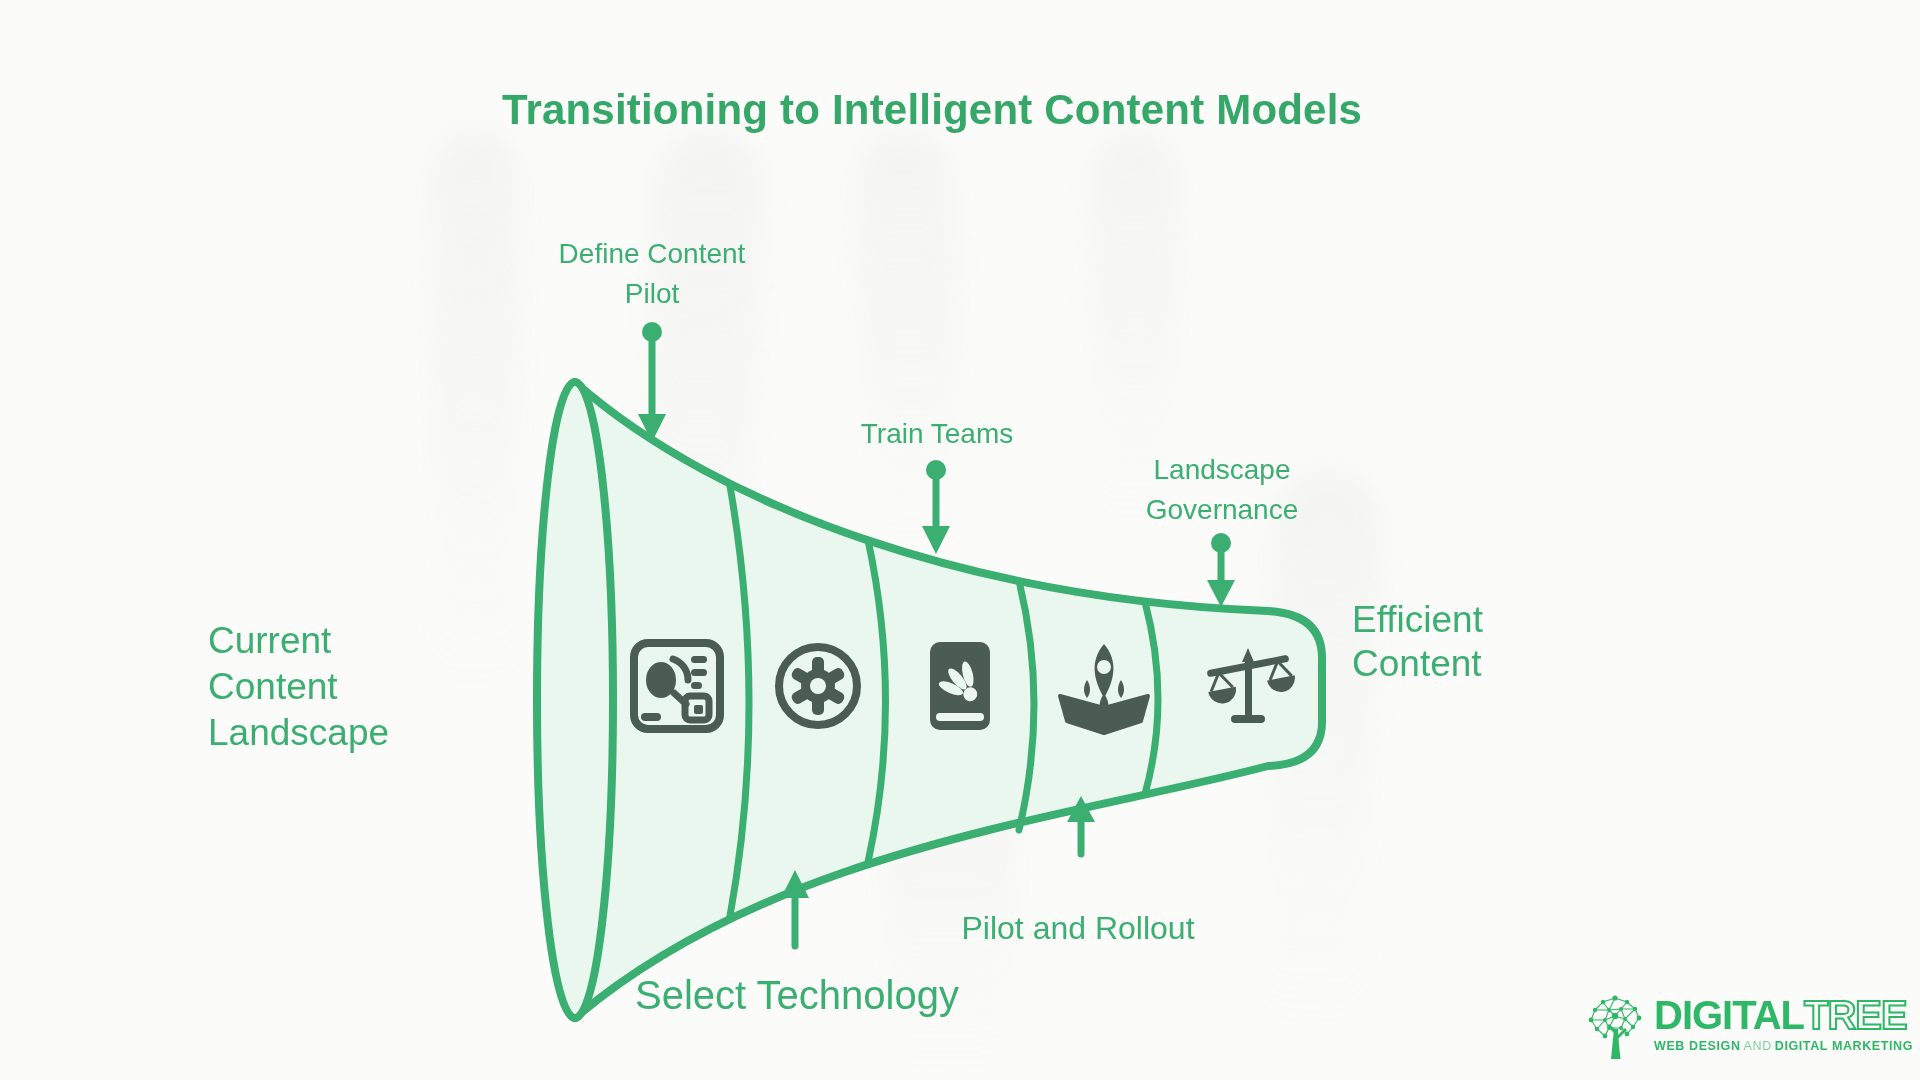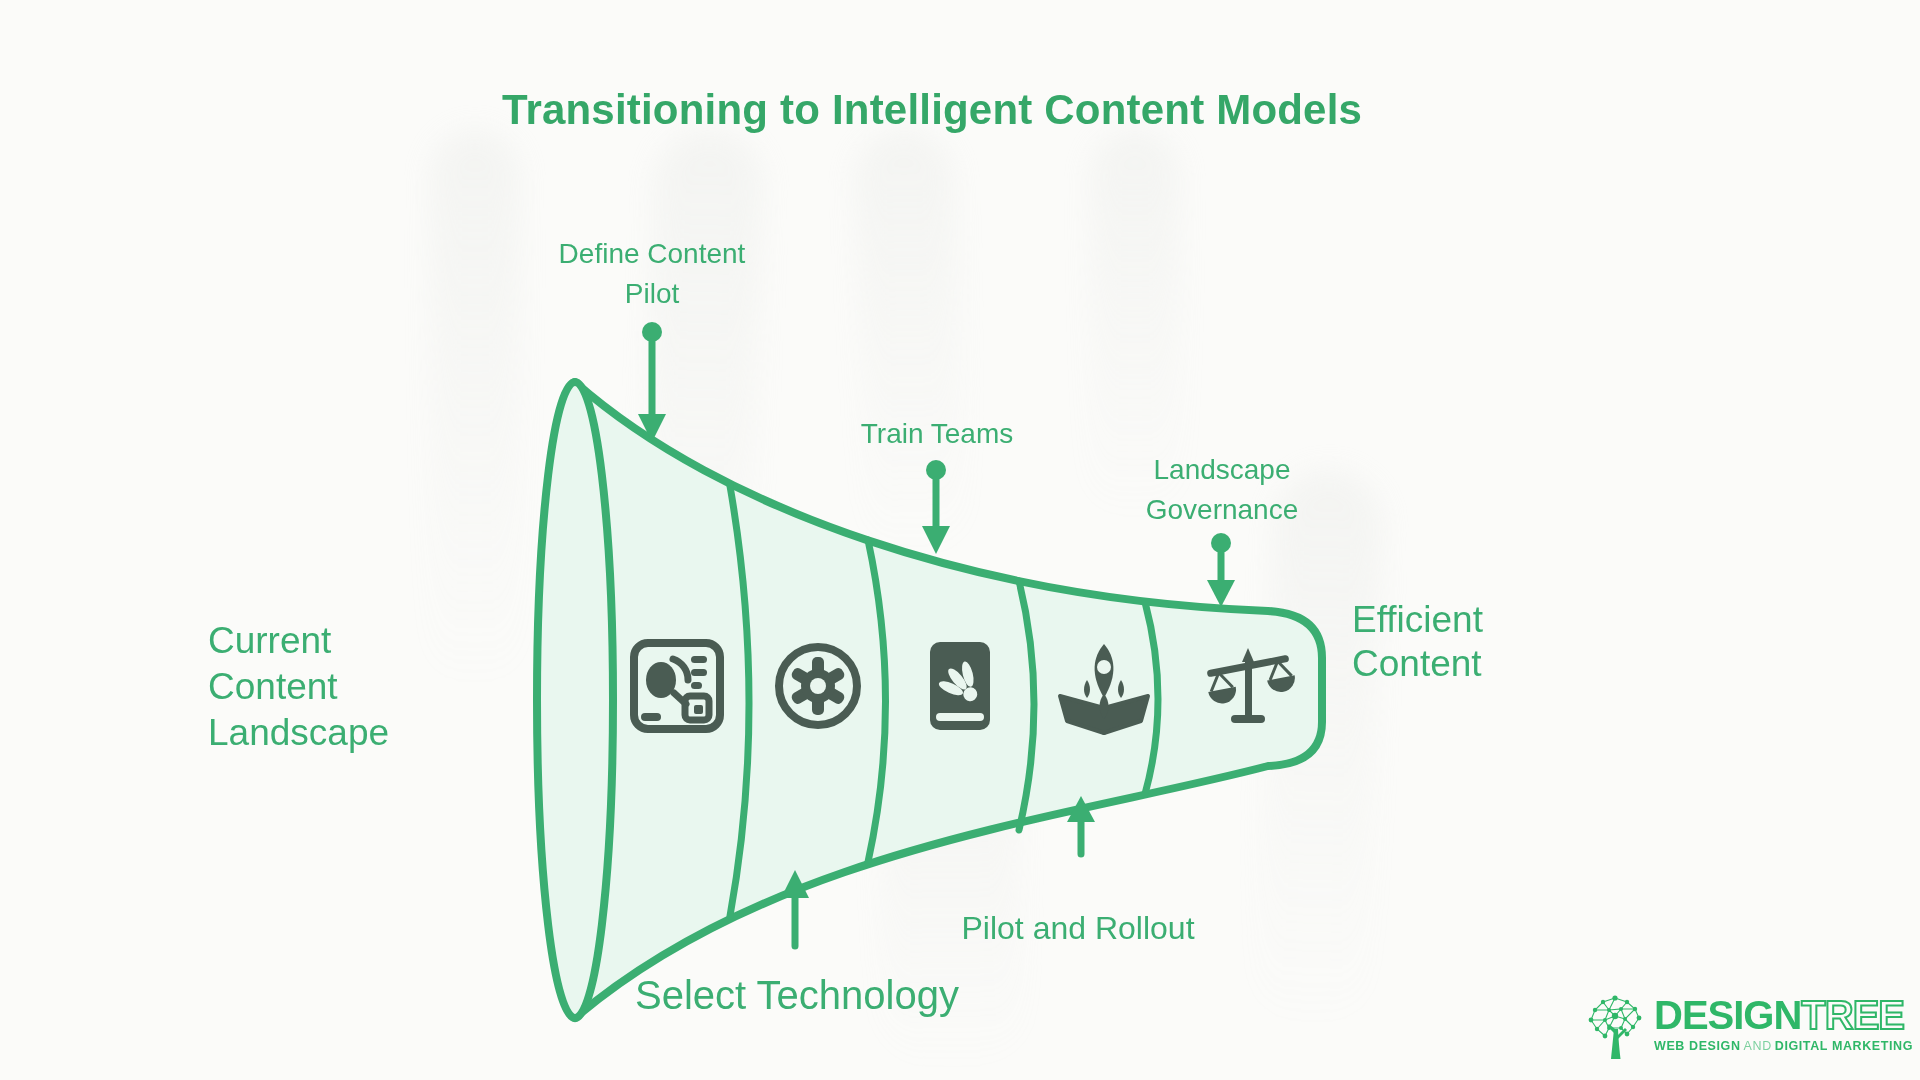--- a/index.html
+++ b/index.html
@@ -236,21 +236,21 @@
         <circle cx="36" cy="35" r="2"></circle>
           <circle cx="20" cy="43" r="2.4"></circle>
           <circle cx="42" cy="41" r="2.4"></circle>
         <path d="M26,66 C27.5,52 28,46 29,36 L33,36 C33.5,46 34,52 35.5,66 Z"></path>
         <path d="M29,40 L22,33 L24,31 L30,36 Z"></path>
         <path d="M32,43 L40,35 L42,37 L33,46 Z"></path>
       </g>
     </svg>
     <div class="logo-text">
       <div class="brand-line">
-        <span class="brand-profile">DESIGN</span>
+        <span class="brand-profile">DIGITAL</span>
           <span class="brand-tree">TREE</span>
       </div>
       <div class="tagline">
         <span class="tag-bold">WEB DESIGN</span><span class="tag-light">AND</span><span class="tag-bold">DIGITAL MARKETING</span>
       </div>
     </div>
   </div>
 
 </div>
 

